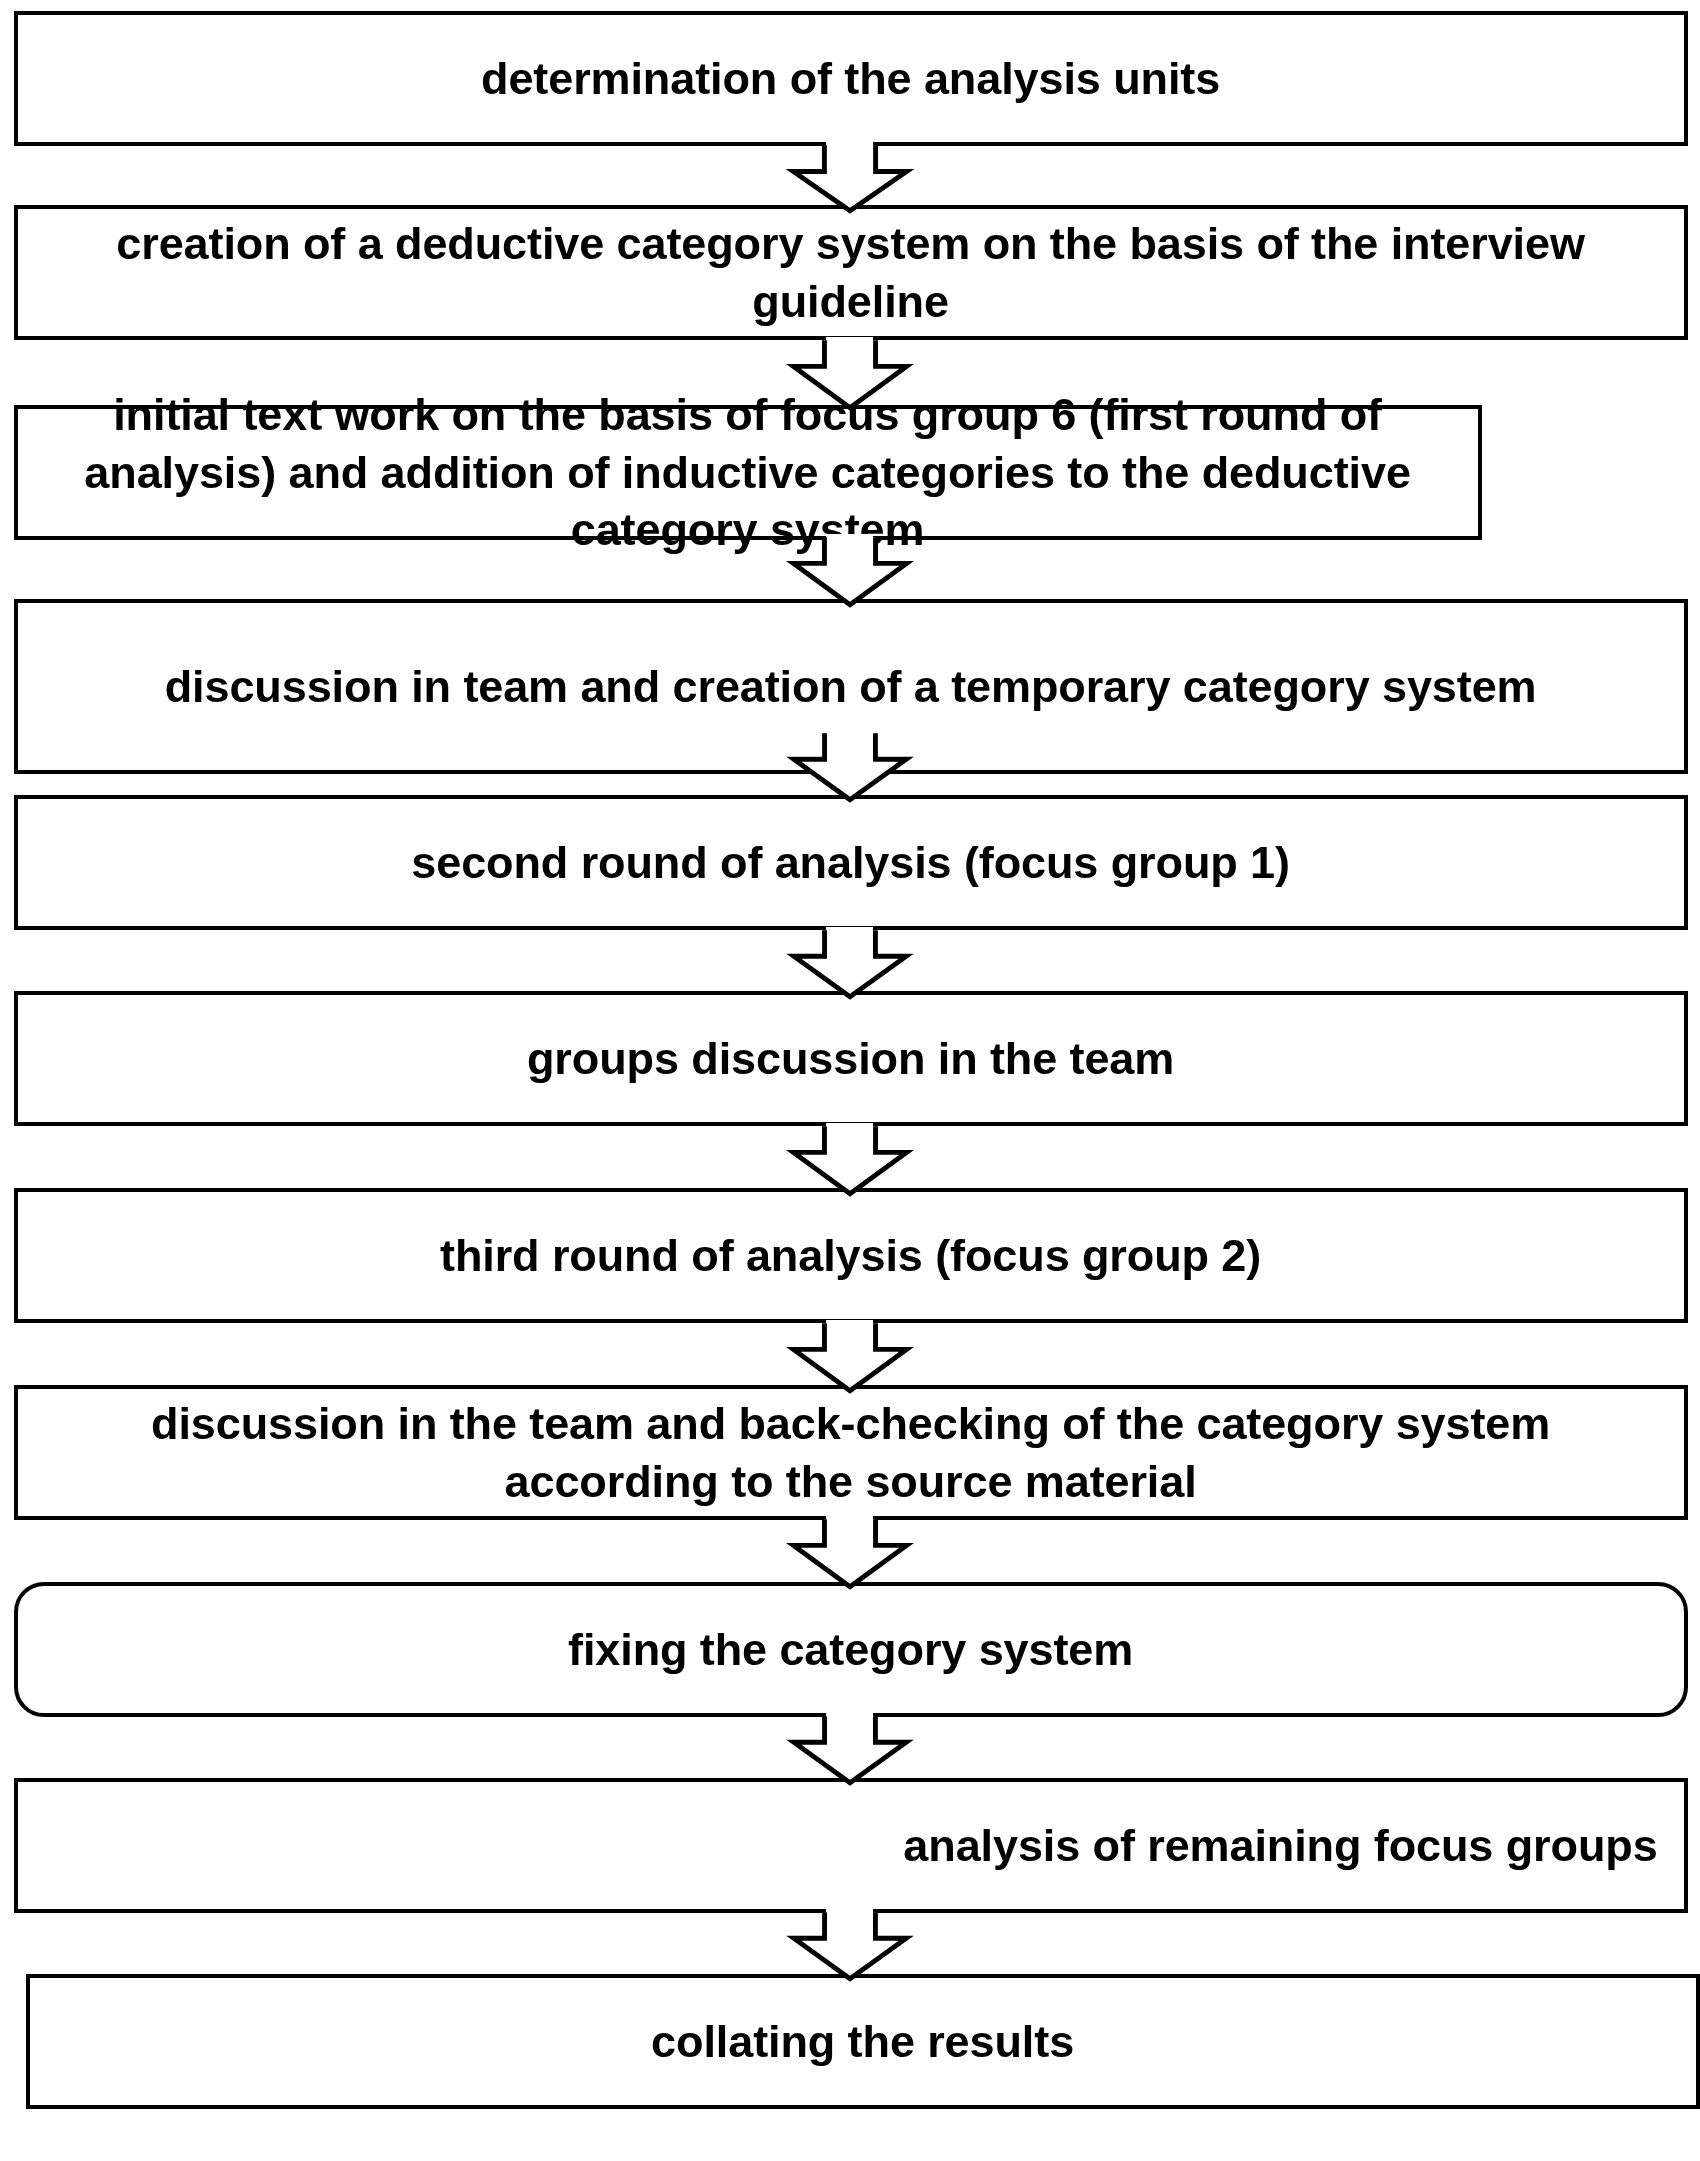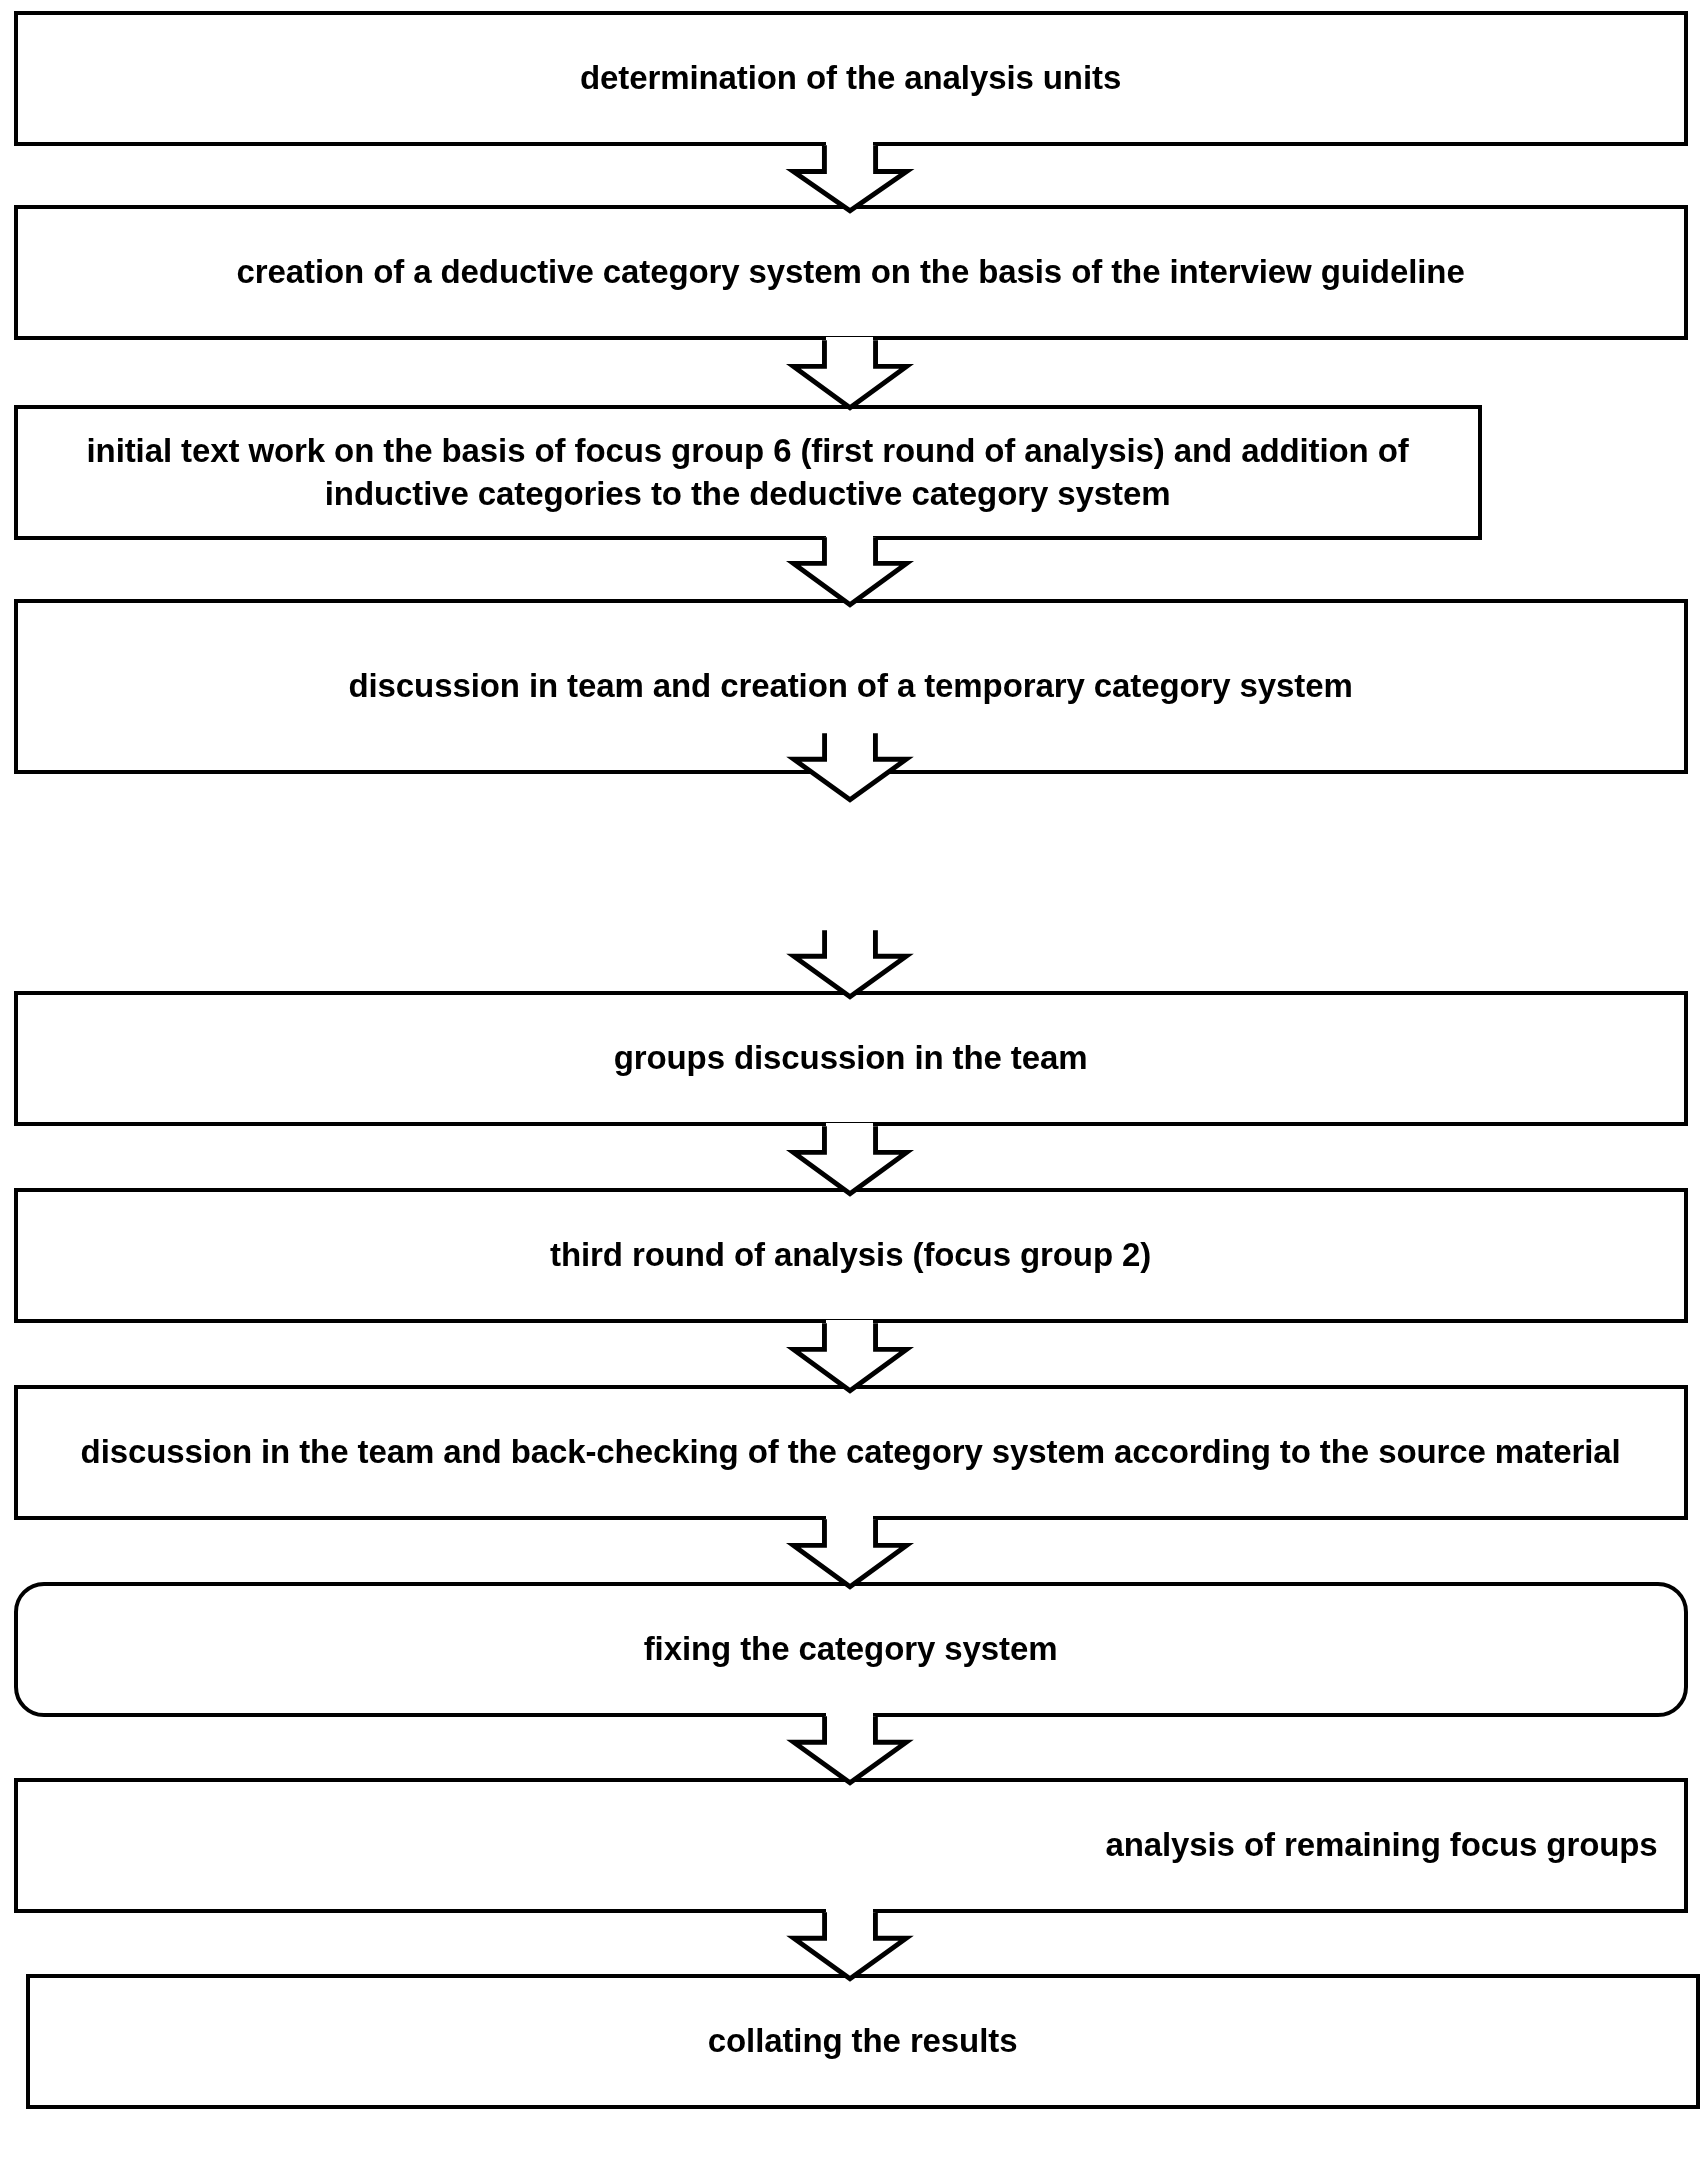--- a/index.html
+++ b/index.html
@@ -28,21 +28,21 @@
     border: 4.9px solid #000000;
     display: flex;
     align-items: center;
     justify-content: center;
     text-align: center;
     z-index: 1;
   }
   .process-box-label {
     font-family: "Liberation Sans", sans-serif;
     font-weight: bold;
-    font-size: 33px;
+    font-size: 45px;
     line-height: 1.28;
     color: #000000;
     padding: 0 26px;
     white-space: pre-line;
     letter-spacing: -0.1px;
   }
 
   
   .connector {
     position: absolute;
@@ -75,20 +75,23 @@
       <div class="process-box-label">determination of the analysis units</div>
     </div>
     <div class="process-box" style="left: 13.6px; top: 205px; width: 1674px; height: 135px;">
       <div class="process-box-label">creation of a deductive category system on the basis of the interview guideline</div>
     </div>
     <div class="process-box" style="left: 13.6px; top: 405px; width: 1468px; height: 135px;">
       <div class="process-box-label">initial text work on the basis of focus group 6 (first round of analysis) and addition of inductive categories to the deductive category system</div>
     </div>
     <div class="process-box" style="left: 13.6px; top: 599px; width: 1674px; height: 175px;">
       <div class="process-box-label">discussion in team and creation of a temporary category system</div>
+    </div>
+    <div class="process-box" style="left: 13.6px; top: 795px; width: 1674px; height: 135px;">
+      <div class="process-box-label">second round of analysis (focus group 1)</div>
     </div>
     <div class="process-box" style="left: 13.6px; top: 991px; width: 1674px; height: 135px;">
       <div class="process-box-label">groups discussion in the team</div>
     </div>
     <div class="process-box" style="left: 13.6px; top: 1188px; width: 1674px; height: 135px;">
       <div class="process-box-label">third round of analysis (focus group 2)</div>
     </div>
     <div class="process-box" style="left: 13.6px; top: 1385px; width: 1674px; height: 135px;">
       <div class="process-box-label">discussion in the team and back-checking of the category system according to the source material</div>
     </div>

